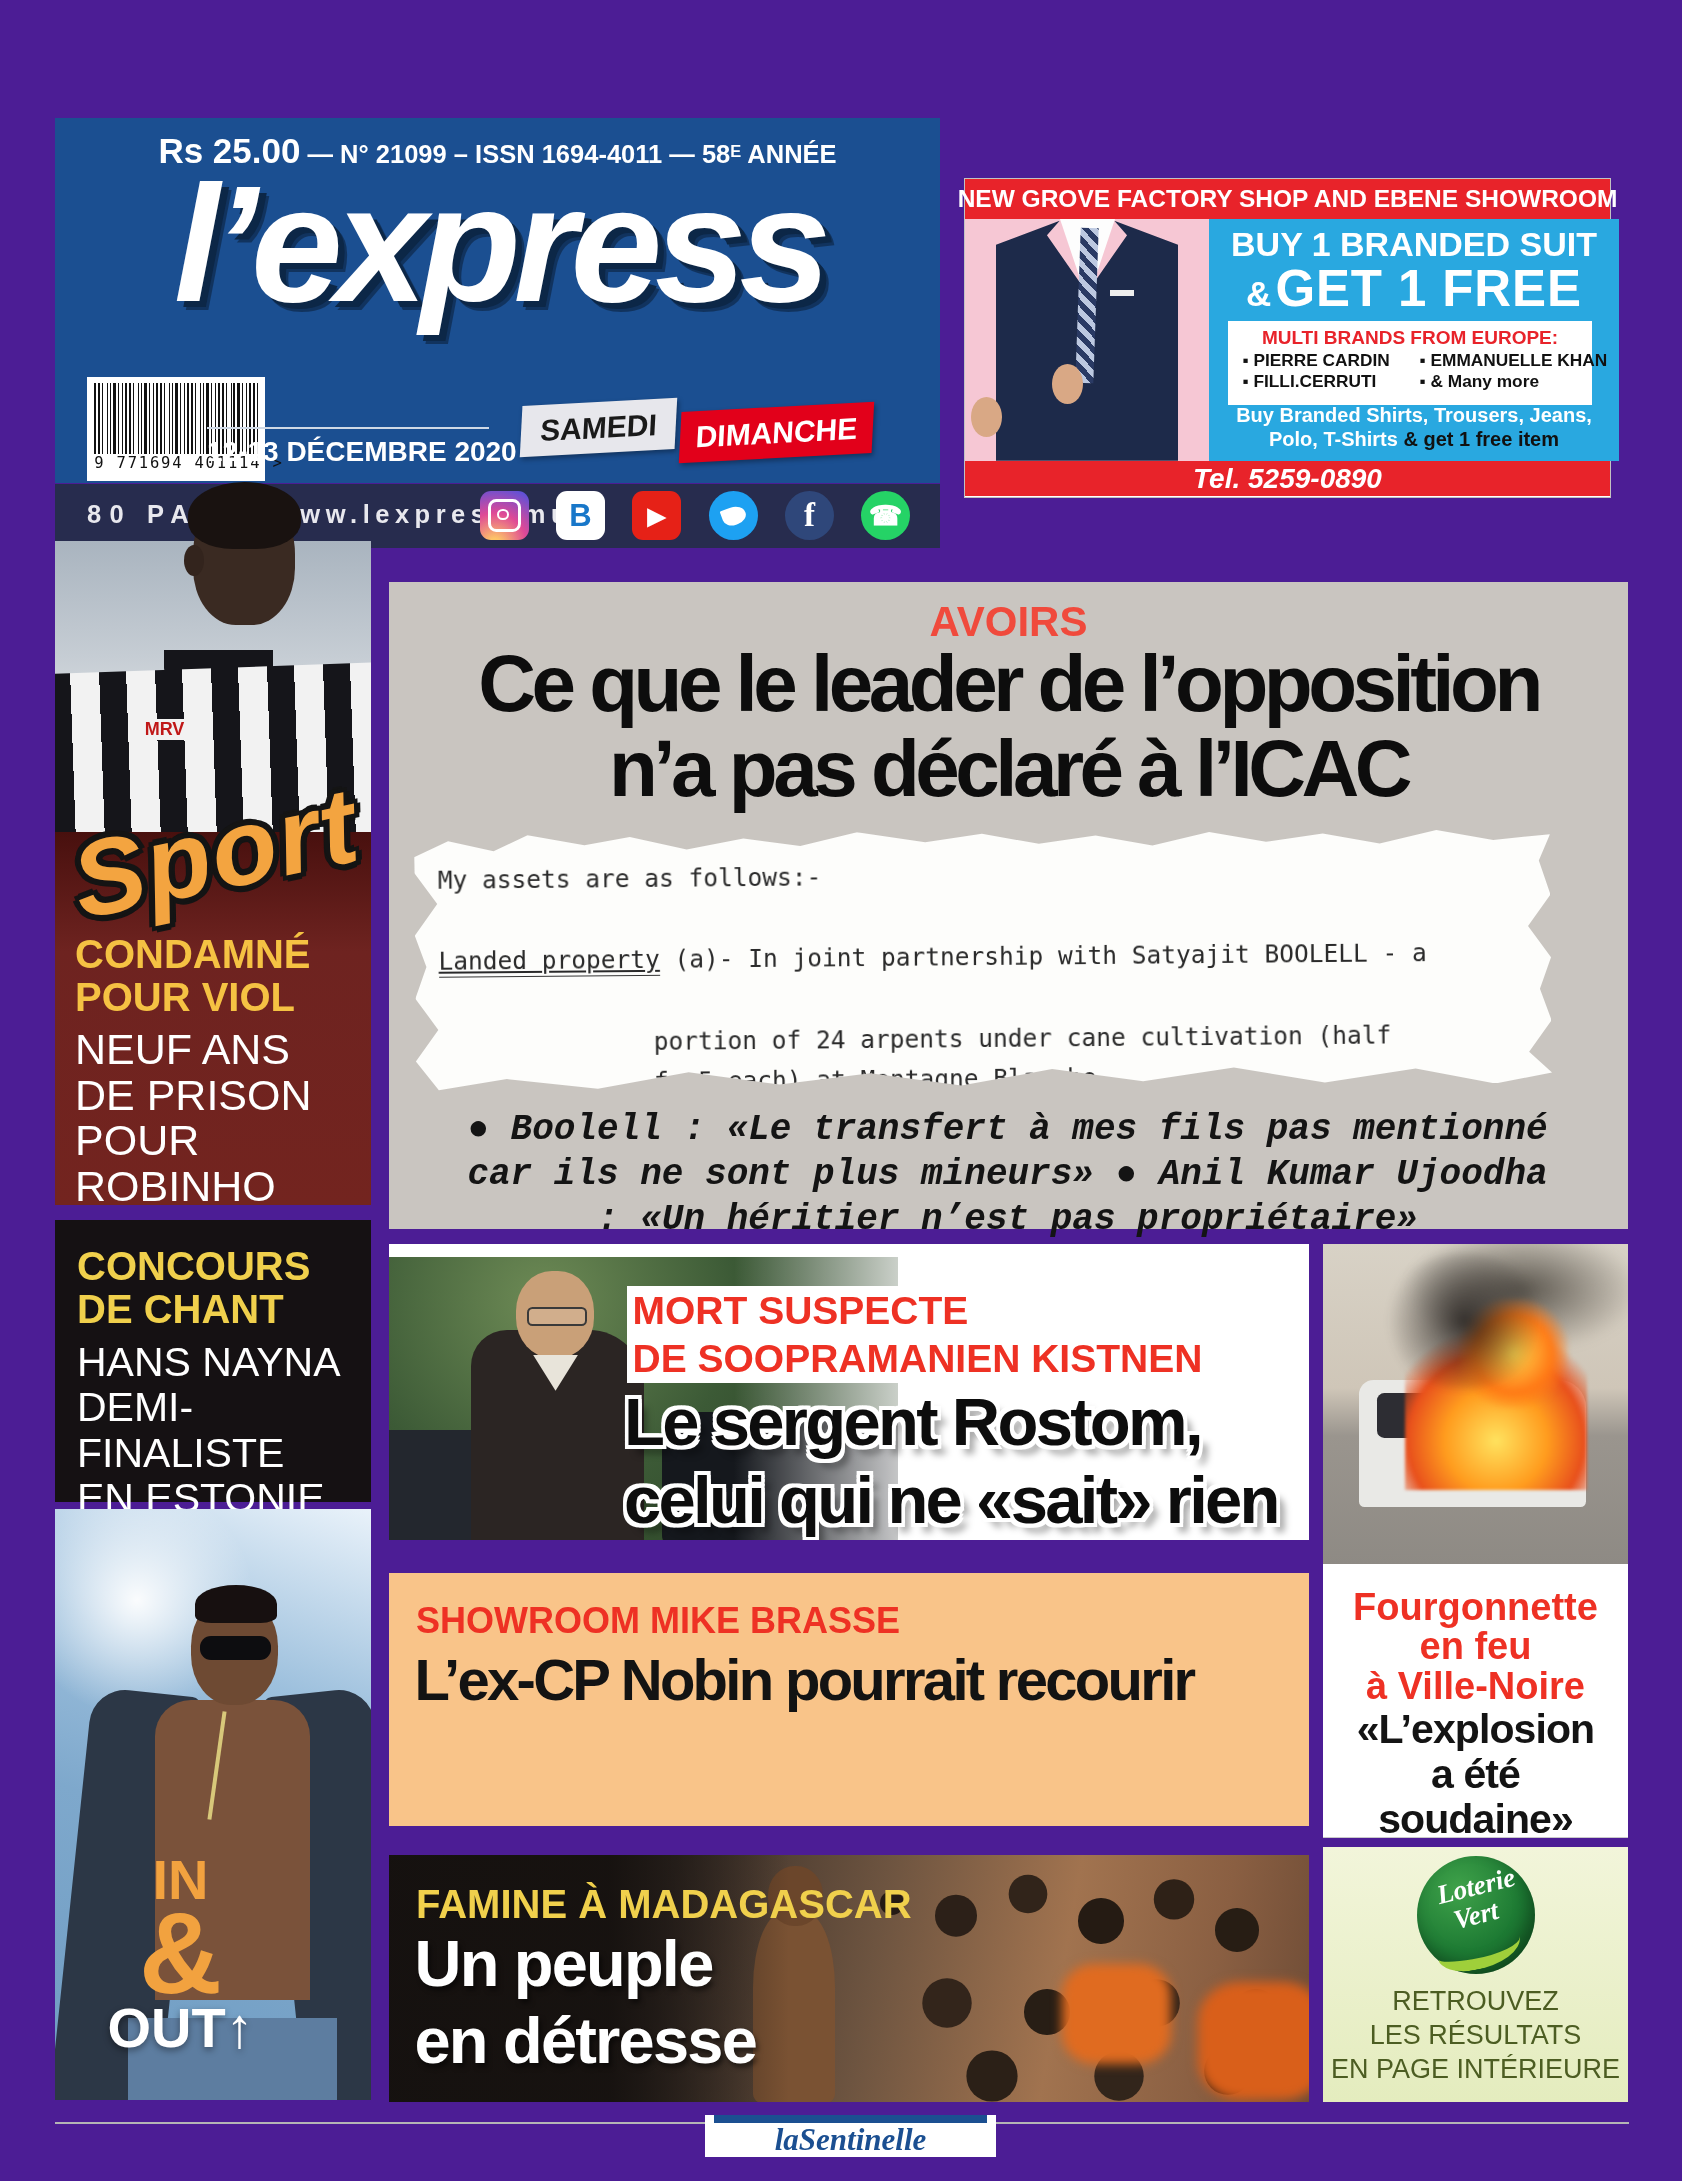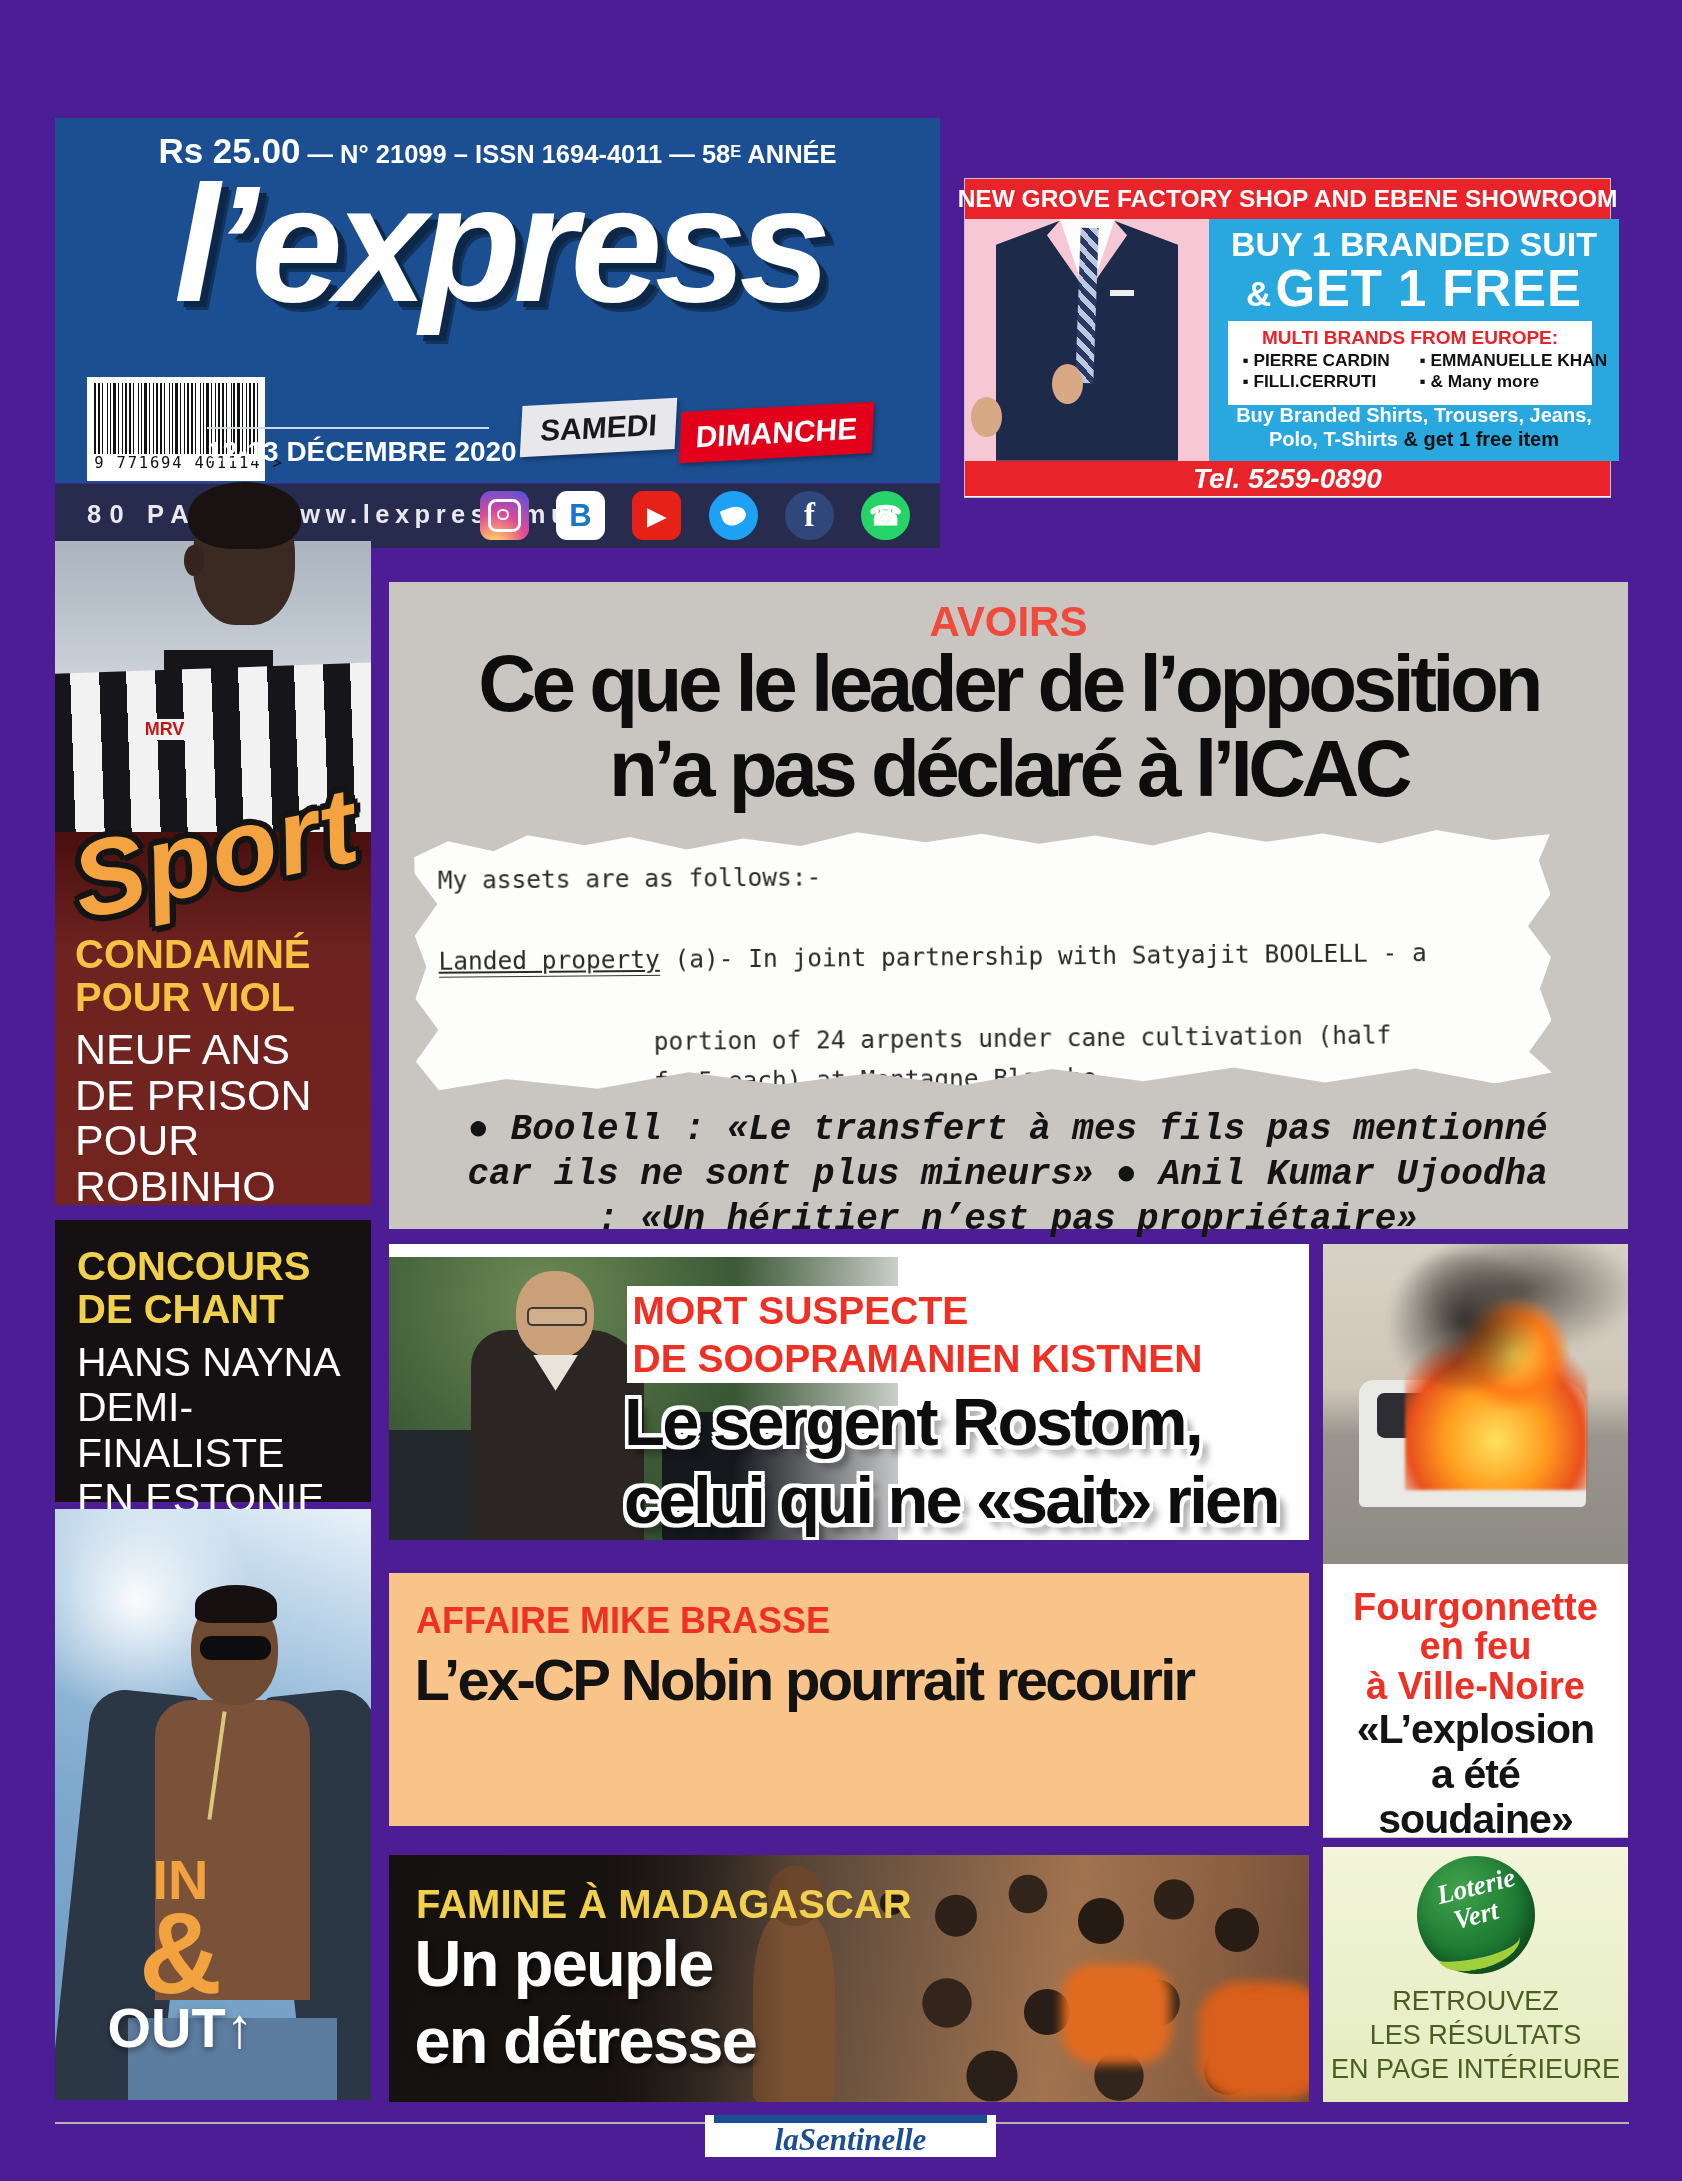--- a/index.html
+++ b/index.html
@@ -332,21 +332,21 @@
       <div class="kp-shirt"></div>
     </div>
     <div class="rostom-fade"></div>
     <div class="rostom-kick" style="top:47px;"><span>MORT SUSPECTE</span></div>
     <div class="rostom-kick" style="top:95px;"><span>DE SOOPRAMANIEN KISTNEN</span></div>
     <div class="rostom-h" style="top:144px;">Le sergent Rostom,</div>
     <div class="rostom-h" style="top:222px;">celui qui ne «sait» rien</div>
   </div>
 
   <div class="abs brasse">
-    <div class="brasse-kick">AFFAIRE MIKE BRASSE</div>
+    <div class="brasse-kick">SHOWROOM MIKE BRASSE</div>
     <div class="brasse-h" style="top:78px;">L’ex-CP Nobin pourrait recourir</div>
   </div>
 
   <div class="abs famine">
     <div class="famine-heads"></div>
     <div class="famine-shirt"></div>
     <div class="famine-boy">
         <div class="famine-boyhead"></div>
       </div>
     <div class="famine-shadow"></div>

